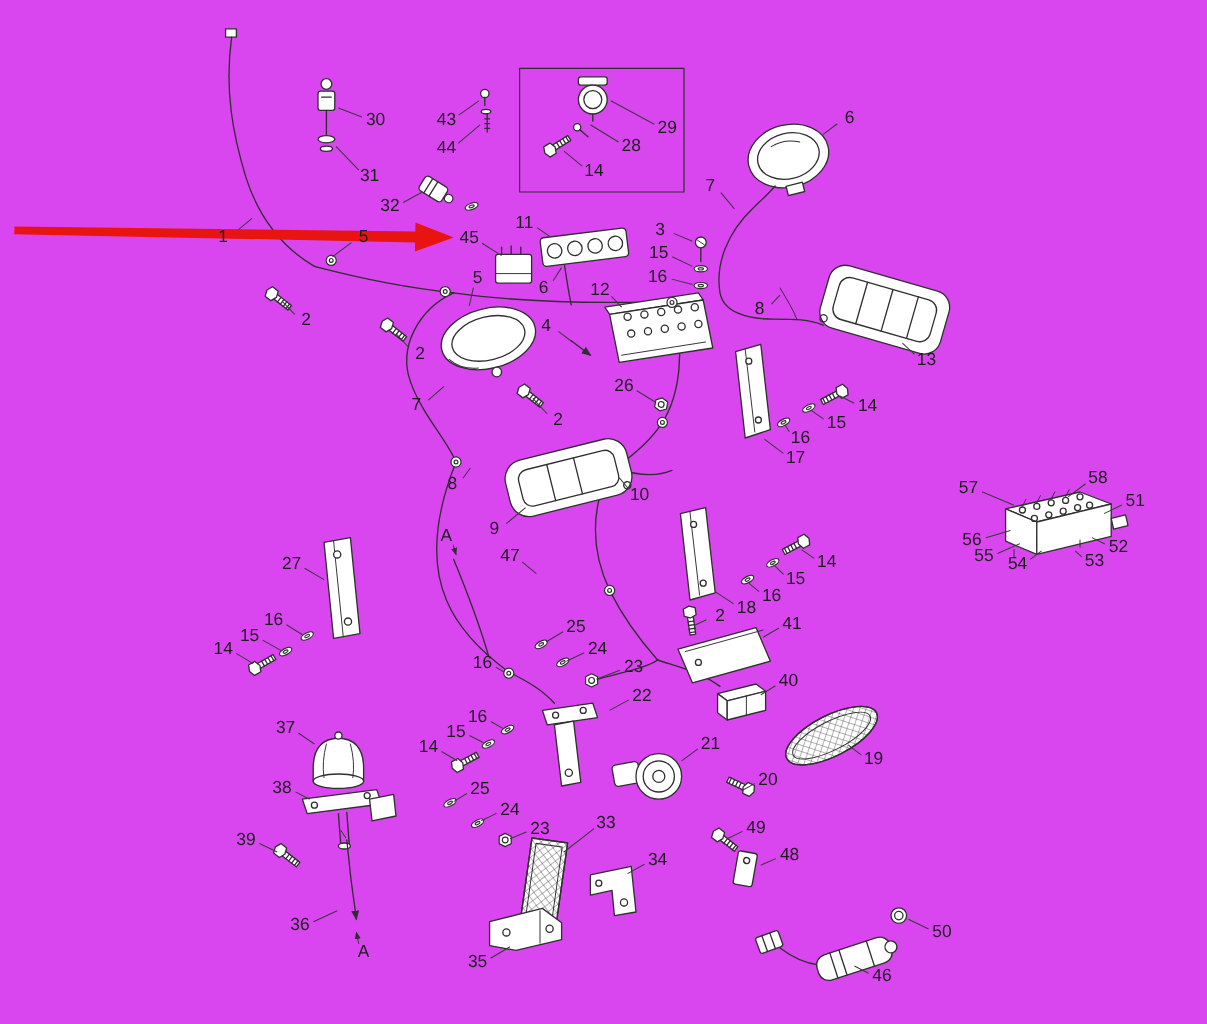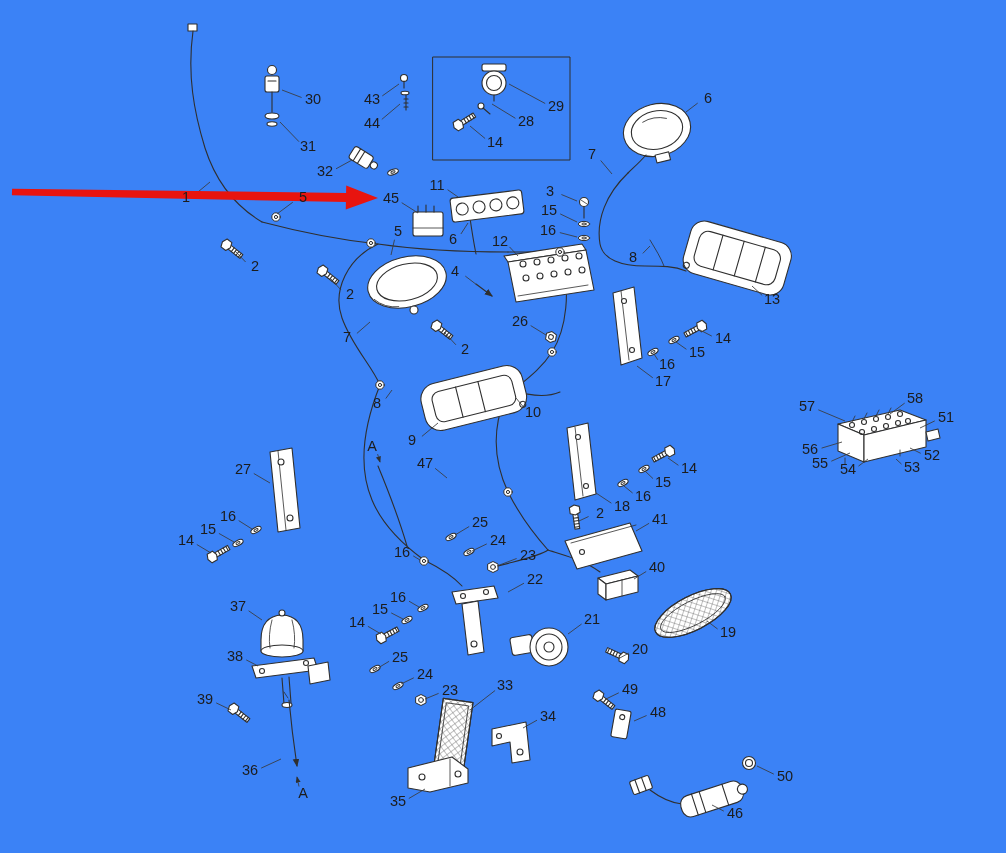--- a/index.html
+++ b/index.html
@@ -1,18 +1,18 @@
 <!DOCTYPE html>
 <html><head>
 <meta charset="utf-8">
 <title>Diagram</title>
 <style>
   html,body{margin:0;padding:0;background:#e9e9e9;}
   .stage{
-    position:relative;width:1006px;height:853px;background:#3b82f6;
+    position:relative;width:1006px;height:853px;background:#d946ef;
     font-family:"Liberation Sans", sans-serif;overflow:hidden;margin:0 auto;
   }
   svg{position:absolute;left:0;top:0;}
   .art{stroke:#2f2f2f;stroke-width:1.1;fill:none;stroke-linecap:round;stroke-linejoin:round;}
   .art .thin{stroke-width:0.8;}
   .leader{stroke:#3a3a3a;stroke-width:0.85;fill:none;}
   .part-label{
     font-family:"Liberation Sans", sans-serif;
     font-size:14.5px;fill:#1c1c1c;text-anchor:middle;dominant-baseline:middle;
   }

